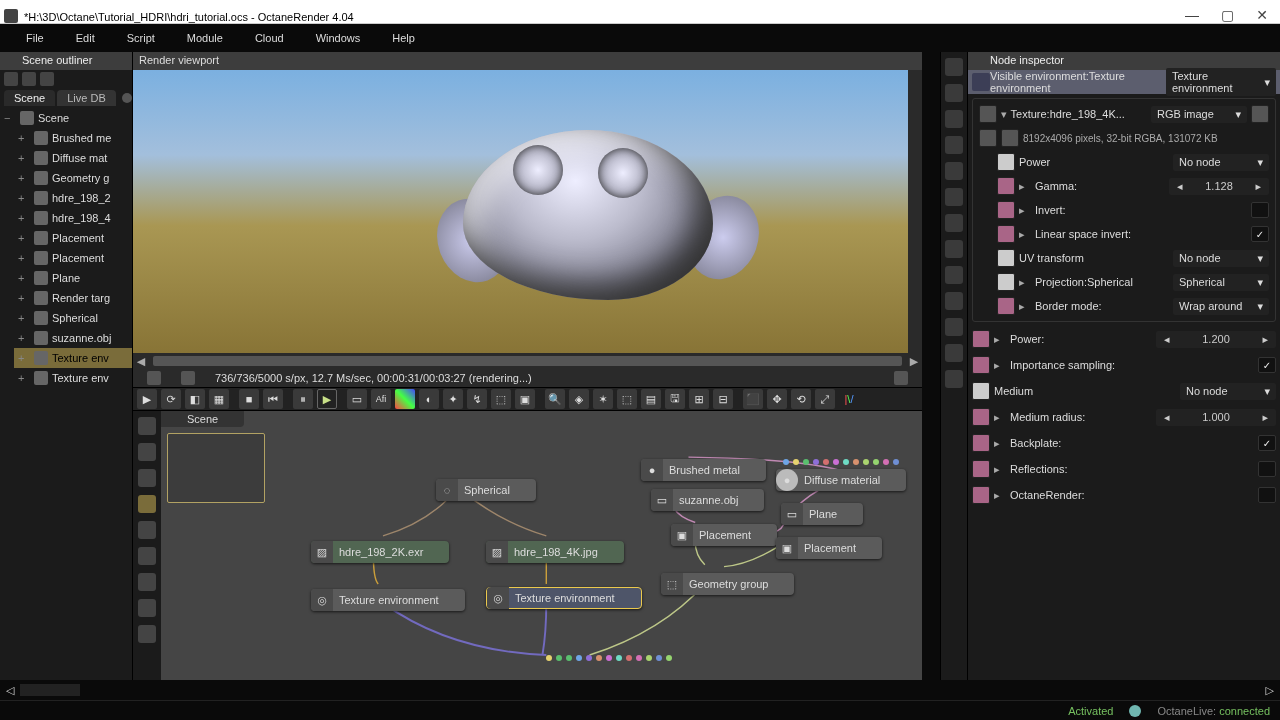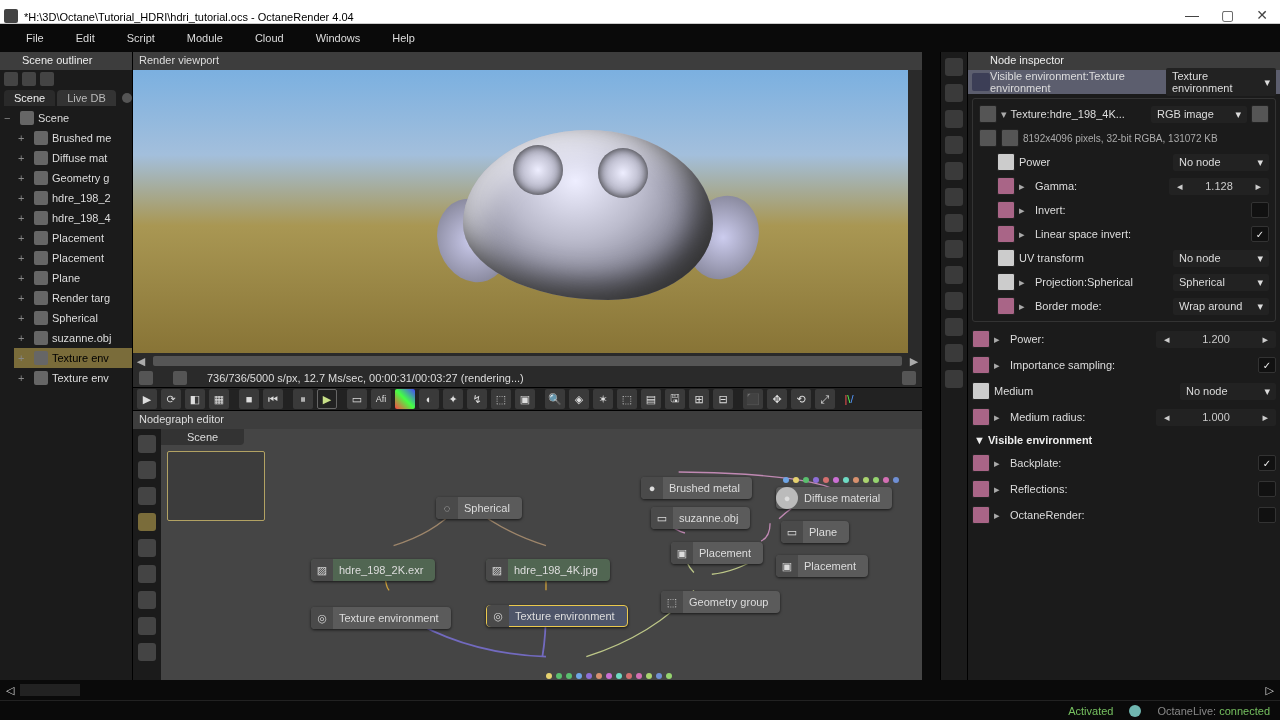--- a/index.html
+++ b/index.html
@@ -31,37 +31,37 @@
 .vp-header { background:#3d3d3d; height:18px; padding:2px 6px;}
 .viewport { height: 283px; background: linear-gradient(#7bb0e0 0%, #a3bfdc 30%, #a99753 55%, #887436 100%); position:relative; overflow:hidden; border-right:14px solid #2a2a2a;}
 .primitive { position:absolute; width:250px; height:170px; left:330px; top:60px; background: radial-gradient(ellipse at 45% 30%, #eef 0%, #bbc 35%, #778 70%, #445 100%); border-radius:50% 50% 42% 58% / 55% 55% 45% 45%; box-shadow: inset -15px -15px 30px #333, inset 15px 15px 30px #fff9;}
 .eye { position:absolute; width:50px; height:50px; background:radial-gradient(circle, #eef, #889); border-radius:50%; box-shadow: inset 0 0 8px #333;}
 .eyeL { left:380px; top:75px;} .eyeR{ left:465px; top:78px;}
 .ear { position:absolute; width:70px; height:85px; background:radial-gradient(circle, #cce, #778); border-radius:50%;}
 .earL { left:305px; top:128px; transform:rotate(-20deg);} .earR { left:555px; top:125px; transform:rotate(20deg);}
 .hscroll { height:16px; background:#2a2a2a; display:flex; align-items:center;}
 .hscroll .arr { width:16px; text-align:center; color:#aaa;}
 .hscroll .thumb { flex:1; height:10px; background:#555; margin:0 4px; border-radius:2px;}
-.statusrow { height:18px; background:#2a2a2a; display:flex; align-items:center; padding:0 6px; gap:20px;}
+.statusrow { height:18px; background:#2a2a2a; display:flex; align-items:center; padding:0 14px; gap:20px;}
 .statusrow .sicn { width:14px; height:14px; background:#555; border-radius:2px;}
 .statusrow .spacer{ flex:1;}
 .toolbar { height:24px; background:#222; display:flex; align-items:center; gap:4px; padding:0 4px; border-top:1px solid #000; border-bottom:1px solid #000;}
 .tbtn { width:20px; height:20px; background:#3a3a3a; border-radius:2px; display:flex; align-items:center; justify-content:center; font-size:11px; color:#ddd;}
 .tbtn.play { background:#222; border:1px solid #666; color:#c8e088;}
 .tbtn.sep { width:2px; background:transparent;}
 .ng-header { background:#3d3d3d; height:18px; padding:2px 6px;}
 .nodegraph { flex:1; display:flex; background:#454545; min-height:0;}
 .ng-sidebar { width:28px; background:#1b1b1b; display:flex; flex-direction:column; gap:8px; padding:6px 0; align-items:center;}
 .ng-sidebar .sb { width:18px; height:18px; background:#444; border-radius:3px;}
 .ng-canvas { flex:1; position:relative; overflow:hidden;}
 .scene-label { position:absolute; top:0; left:0; background:#333; padding:2px 26px; font-size:11px; border-bottom-right-radius:4px;}
 .minimap { position:absolute; top:22px; left:6px; width:98px; height:70px; background:#3c3c3c; border:1px solid #b2a263; border-radius:2px;}
 .node { position:absolute; background:#5b5b5b; border-radius:4px; box-shadow:0 1px 3px #000a; padding:0; font-size:11px; display:flex; align-items:center; gap:6px; white-space:nowrap; height:22px;}
 .node .nicn { width:22px; height:22px; background:#4a4a4a; border-radius:4px 0 0 4px; display:flex; align-items:center; justify-content:center;}
-.node .nlbl { padding: 0 12px 0 0;}
+.node .nlbl { padding: 0 26px 0 0;}
 .node.greenish { background:#516652;}
 .node.selected { border:1px solid #ebc94d; background:#4e5569;}
 .nodeports { position:absolute; display:flex; gap:4px;}
 .nodeports span { width:6px; height:6px; border-radius:3px;}
 svg.edges { position:absolute; top:0; left:0; width:100%; height:100%; pointer-events:none;}
 
 .rightcol { width: 340px; background:#1b1b1b; display:flex;margin-left:18px; }
 .right-strip { width:28px; background:#1b1b1b; display:flex; flex-direction:column; gap:8px; padding:6px 0; align-items:center; border-left:1px solid #000; border-right:1px solid #000;}
 .right-strip .sb { width:18px; height:18px; background:#3a3a3a; border-radius:3px;}
 .inspector { flex:1; display:flex; flex-direction:column;}
@@ -250,21 +250,20 @@
         <span class="tbtn">⬛</span>
         <span class="tbtn">✥</span>
         <span class="tbtn">⟲</span>
         <span class="tbtn">⤢</span>
         <span class="tbtn" style="background:none">
             <span style="color:#f55">|</span>
             <span style="color:#5f5">\</span>
             <span style="color:#59f">/</span>
           </span>
       </div>
-      <div class="ng-header">Nodegraph editor</div>
       <div class="nodegraph">
         <div class="ng-sidebar">
           <span class="sb"></span>
             <span class="sb"></span>
             <span class="sb"></span>
             <span class="sb" style="background:#7a6c3a"></span>
             <span class="sb"></span>
             <span class="sb"></span>
             <span class="sb"></span>
             <span class="sb"></span>
@@ -498,21 +497,20 @@
         <div class="insp-row">
             <span class="swatch pink"></span>
             <span class="arr">▸</span>
             <span class="lbl">Medium radius:</span>
             <span class="val" style="width:120px">
               <span>◂</span>
               <span>1.000</span>
               <span>▸</span>
             </span>
           </div>
-        <div class="section-title">▼ <span>Visible environment</span></div>
         <div class="insp-row">
             <span class="swatch pink"></span>
             <span class="arr">▸</span>
             <span class="lbl">Backplate:</span>
             <span class="check">✓</span>
           </div>
         <div class="insp-row">
             <span class="swatch pink"></span>
             <span class="arr">▸</span>
             <span class="lbl">Reflections:</span>

